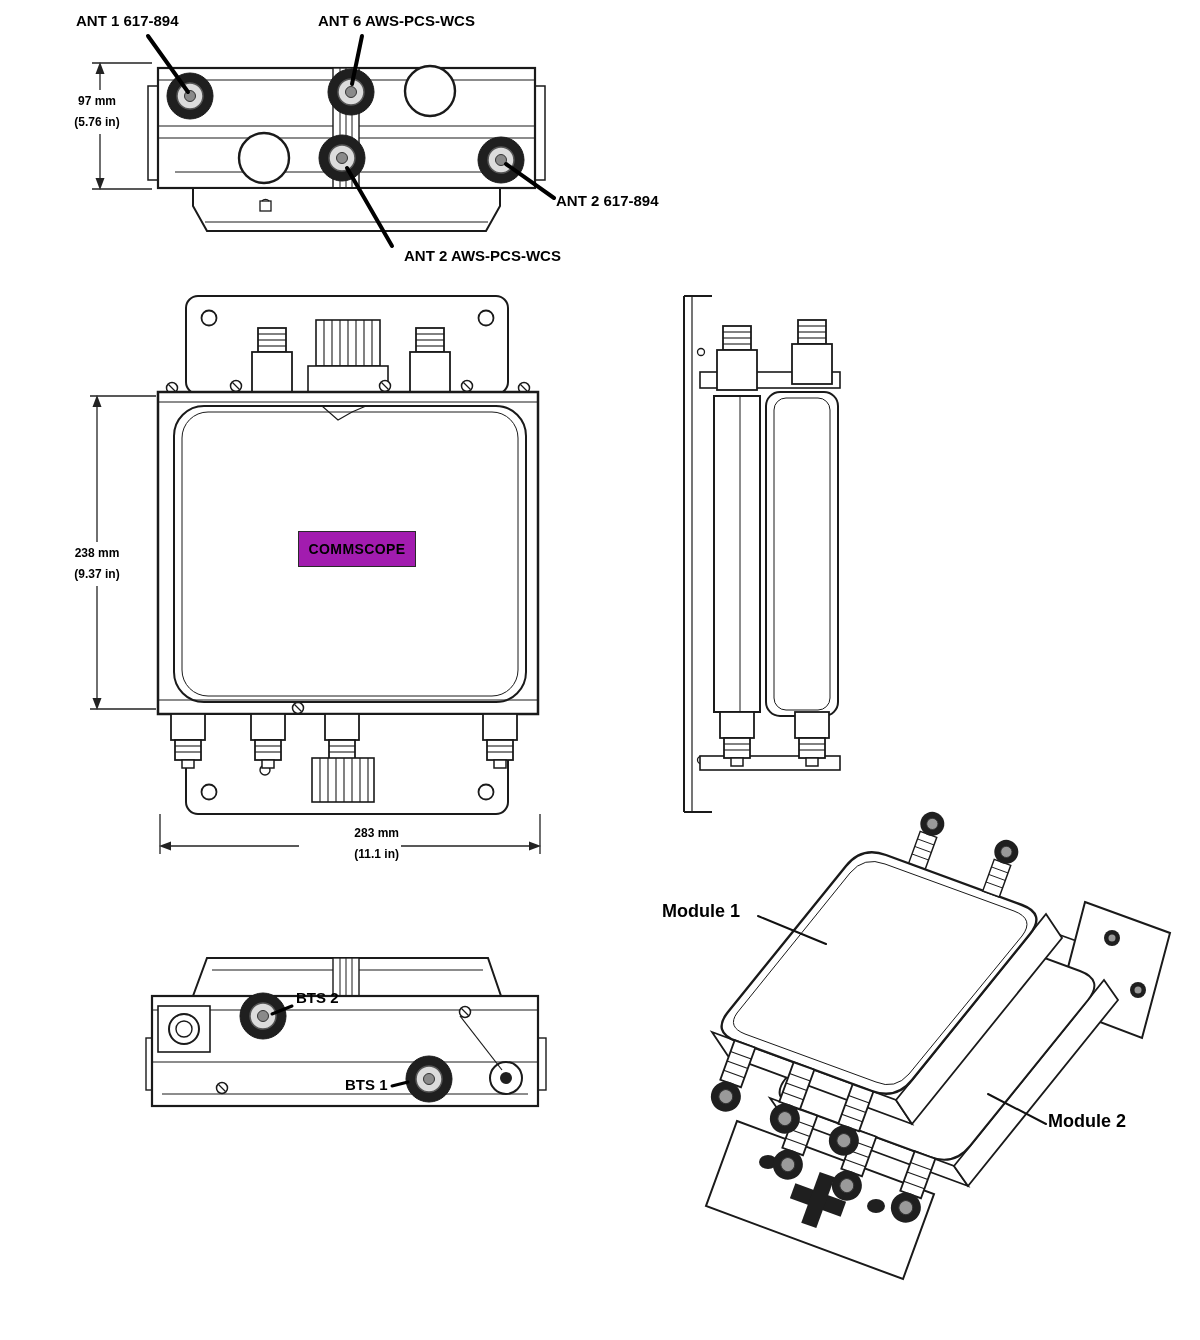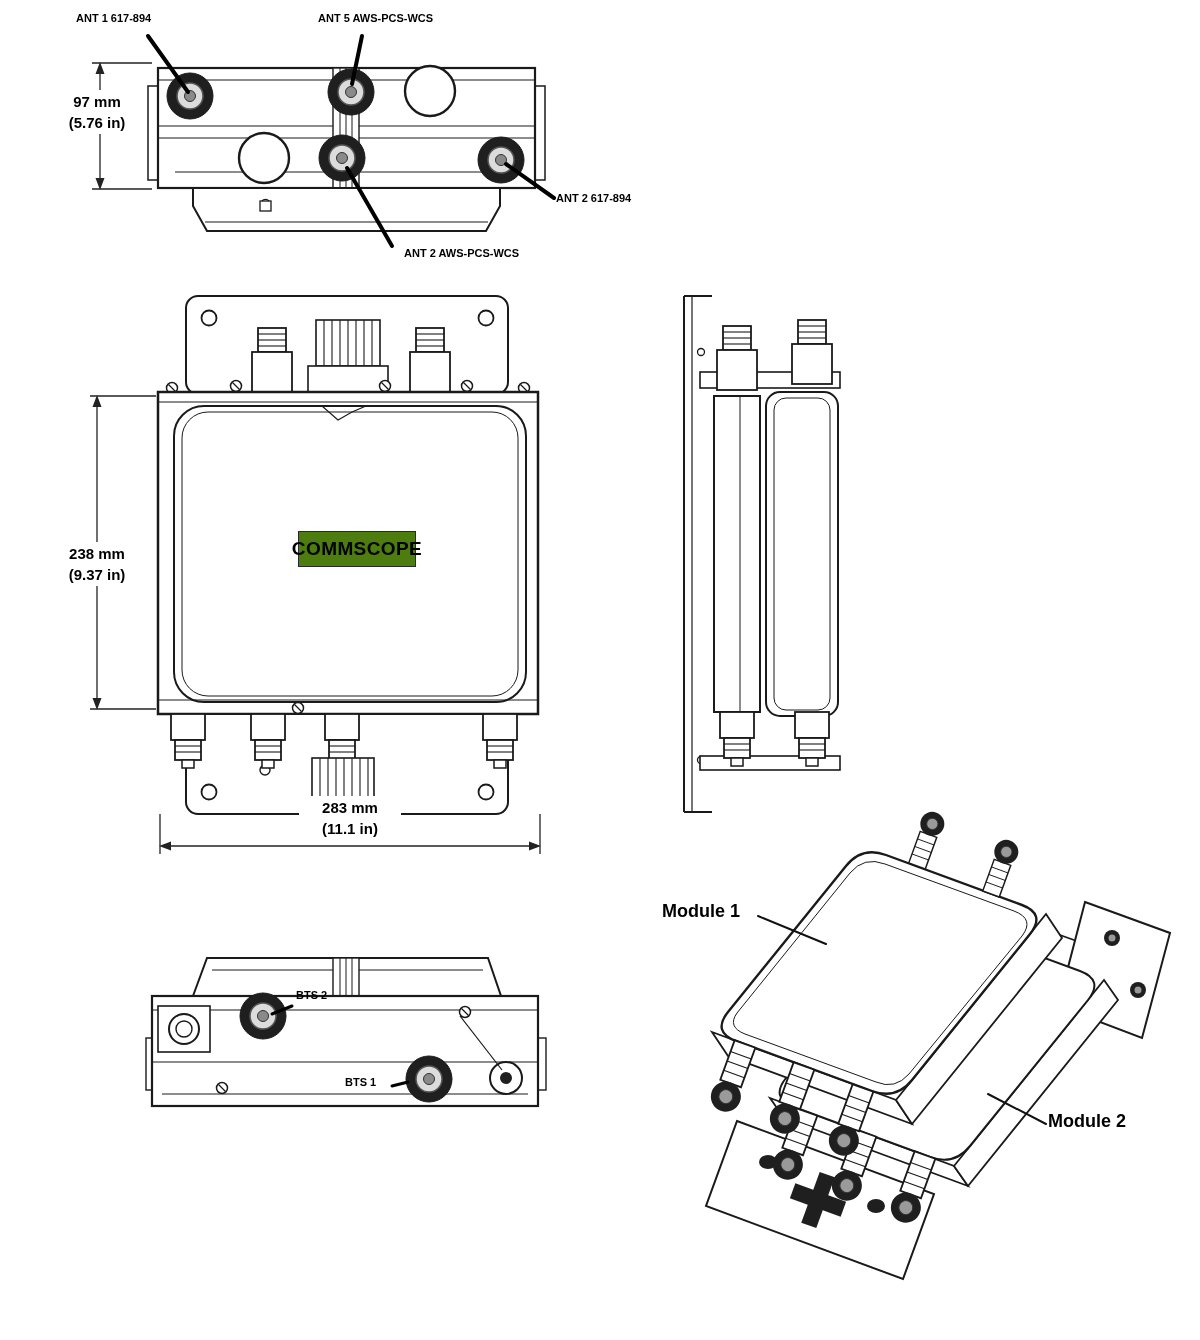--- a/index.html
+++ b/index.html
@@ -1,24 +1,24 @@
 <!DOCTYPE html>
 <html><head>
 <meta charset="utf-8">
 <style>
   html,body{margin:0;padding:0;background:#ffffff;}
   body{font-family:"Liberation Sans", sans-serif;}
   #canvas{position:relative;width:1200px;height:1340px;background:#fff;overflow:hidden;}
   #canvas svg{position:absolute;left:0;top:0;}
-  .lbl{position:absolute;font-weight:bold;color:#000;font-size:11px;white-space:nowrap;z-index:5;}
+  .lbl{position:absolute;font-weight:bold;color:#000;font-size:15px;white-space:nowrap;z-index:5;}
   .lbl-lg{font-size:18px;}
-  .dimblock{position:absolute;z-index:6;text-align:center;font-weight:bold;font-size:15px;
+  .dimblock{position:absolute;z-index:6;text-align:center;font-weight:bold;font-size:12px;
     line-height:21px;background:#fff;padding:1px 2px;}
   .brandbox{position:absolute;z-index:6;display:flex;align-items:center;justify-content:center;
-    border:1.5px solid #2a2a2a;background:#4d7c0f;font-weight:bold;font-size:19px;letter-spacing:.4px;}
+    border:1.5px solid #2a2a2a;background:#a21caf;font-weight:bold;font-size:14px;letter-spacing:.4px;}
 </style>
 </head>
 <body>
 
 <div id="canvas">
 
 <svg width="1200" height="1340" viewBox="0 0 1200 1340">
   <defs>
     <g id="dconn">
           <circle r="23" fill="#1f1f1f"></circle>
@@ -252,35 +252,35 @@
     <use href="#isoconn" transform="translate(863,1088) rotate(20)"></use>
   </g>
 
   <g stroke="#111" stroke-width="2" stroke-linecap="round">
     <line x1="758" y1="916" x2="826" y2="944"></line>
     <line x1="1046" y1="1124" x2="988" y2="1094"></line>
   </g>
 </svg>
 
 <div class="lbl" style="left:76px;top:12px;">ANT 1 617-894</div>
-<div class="lbl" style="left:318px;top:12px;">ANT 5 AWS-PCS-WCS</div>
+<div class="lbl" style="left:318px;top:12px;">ANT 6 AWS-PCS-WCS</div>
 <div class="lbl" style="left:556px;top:192px;">ANT 2 617-894</div>
 <div class="lbl" style="left:372px;top:247px;margin-left:32px;">ANT 2 AWS-PCS-WCS</div>
 
 <div class="dimblock" style="left:48px;top:90px;width:94px;">
   <div>97 mm</div>
   <div>(5.76 in)</div>
 </div>
 
 <div class="dimblock" style="left:44px;top:494px;width:102px;margin-top:48px;">
   <div>238 mm</div>
   <div>(9.37 in)</div>
 </div>
 
-<div class="dimblock" style="left:299px;top:796px;width:98px;">
+<div class="dimblock" style="left:299px;top:822px;width:98px;text-align:right;">
   <div>283 mm</div>
   <div>(11.1 in)</div>
 </div>
 
 <div class="brandbox" style="left:298px;top:531px;width:116px;height:34px;">COMMSCOPE</div>
 
 <div class="lbl" style="left:296px;top:989px;">BTS 2</div>
 <div class="lbl" style="left:345px;top:1076px;">BTS 1</div>
 
 <div class="lbl lbl-lg" style="left:662px;top:901px;">Module 1</div>

